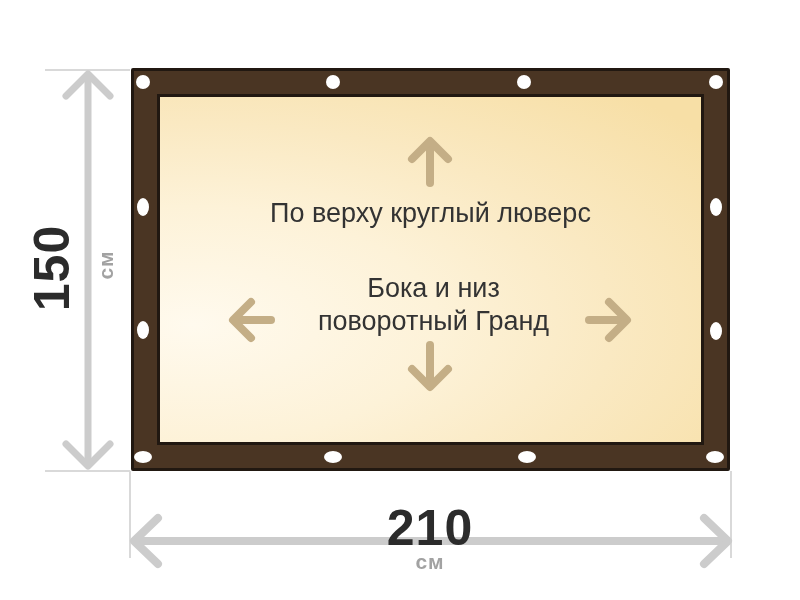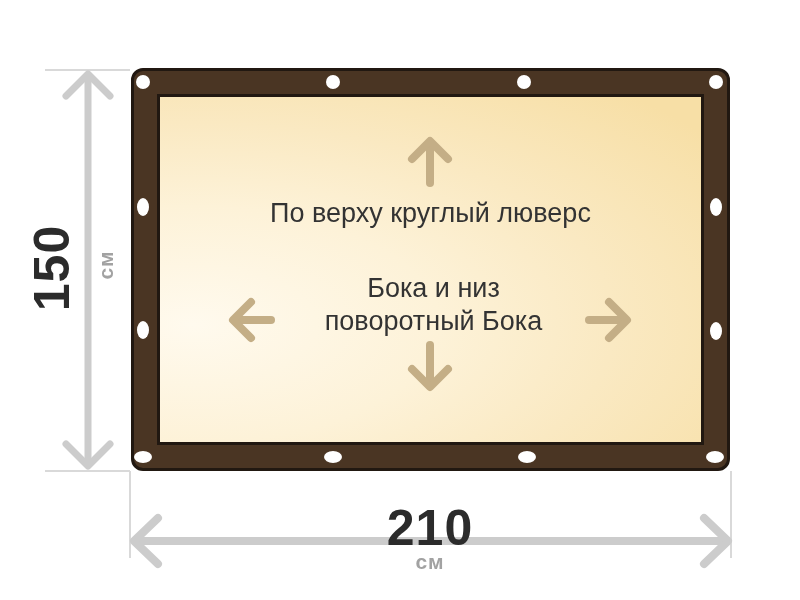--- a/index.html
+++ b/index.html
@@ -14,21 +14,21 @@
     overflow: hidden;
   }
   
   .frame {
     position: absolute;
     left: 131px; top: 68px;
     width: 599px; height: 403px;
     box-sizing: border-box;
     background: #4a3523;
     border: 3px solid #211811;
-    border-radius: 12px;
+    border-radius: 2px;
   }
   .panel {
     position: absolute;
     left: 23px; top: 23px; right: 23px; bottom: 23px;
     box-sizing: border-box;
     border: 3px solid #211811;
     background:
       radial-gradient(ellipse 120% 90% at 6% 66%,
         #fffaee 0%, #fdf2d8 38%, #fae9c2 65%, #f7dfa6 100%);
   }
@@ -141,21 +141,21 @@
 
       <svg class="dir-arrow" style="left:245px; top:36px;" width="50" height="54" viewBox="0 0 50 54">
         <path d="M25 50 L25 10"></path>
           <path d="M7 26 L25 8 L43 26"></path>
       </svg>
 
       <div class="note note-top">По верху круглый люверс</div>
 
       <div class="note note-mid">
         <div>Бока и низ</div>
-        <div>поворотный Бока</div>
+        <div>поворотный Гранд</div>
       </div>
 
       <svg class="dir-arrow" style="left:65px; top:198px;" width="54" height="50" viewBox="0 0 54 50">
         <path d="M46 25 L10 25"></path>
           <path d="M26 7 L8 25 L26 43"></path>
       </svg>
 
       <svg class="dir-arrow" style="left:421px; top:198px;" width="54" height="50" viewBox="0 0 54 50">
         <path d="M8 25 L44 25"></path>
           <path d="M28 7 L46 25 L28 43"></path>

